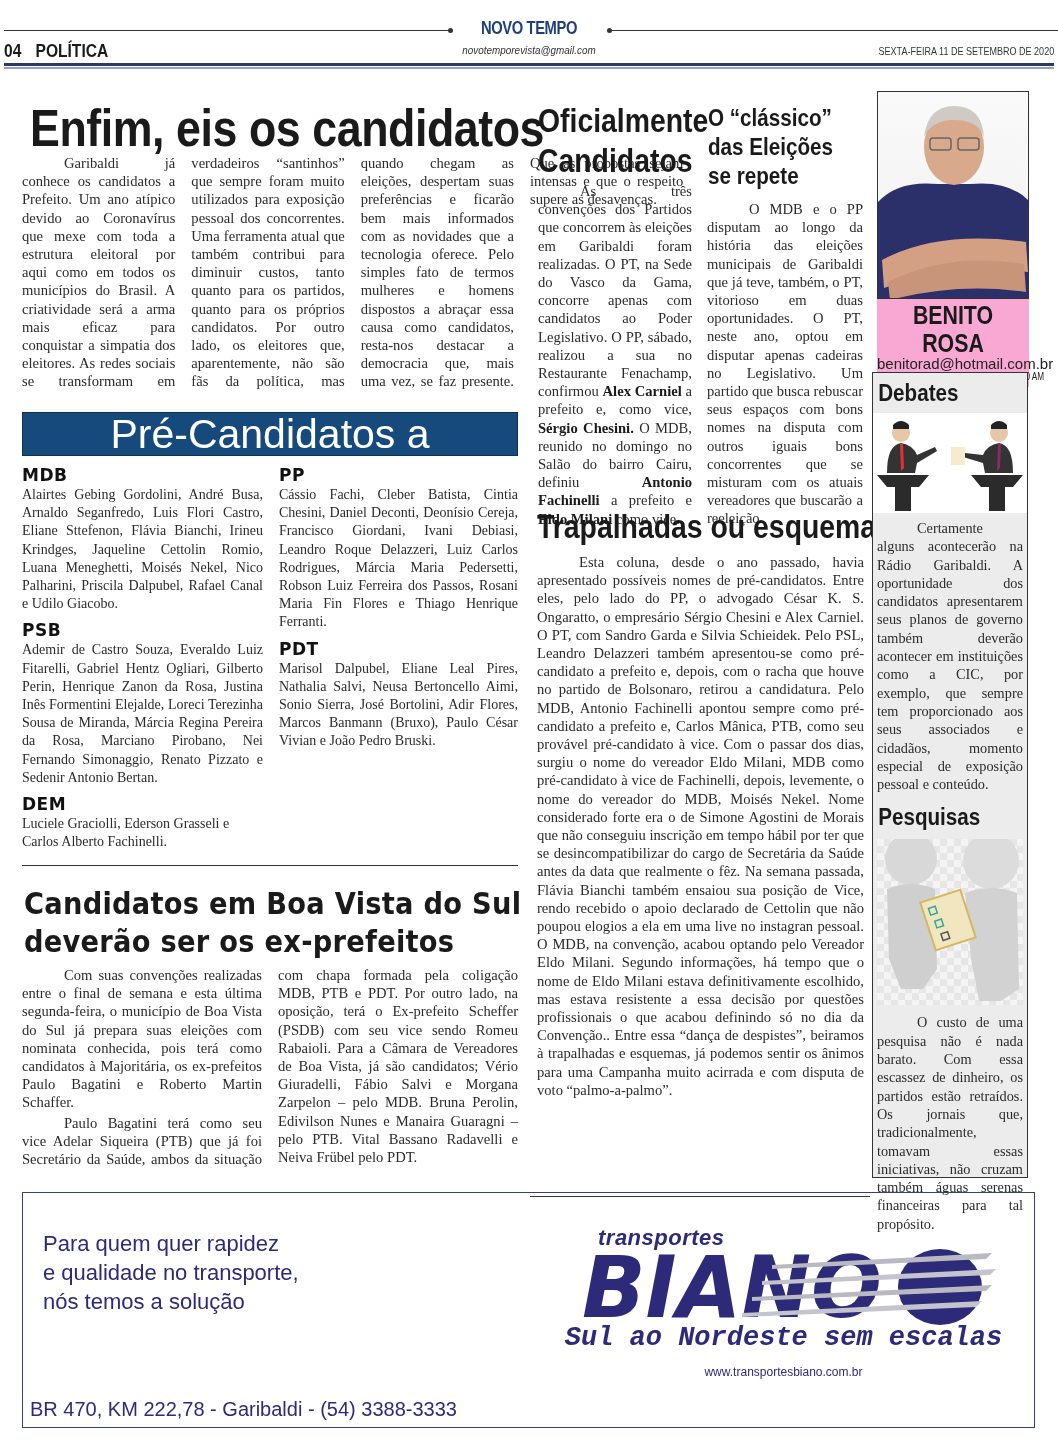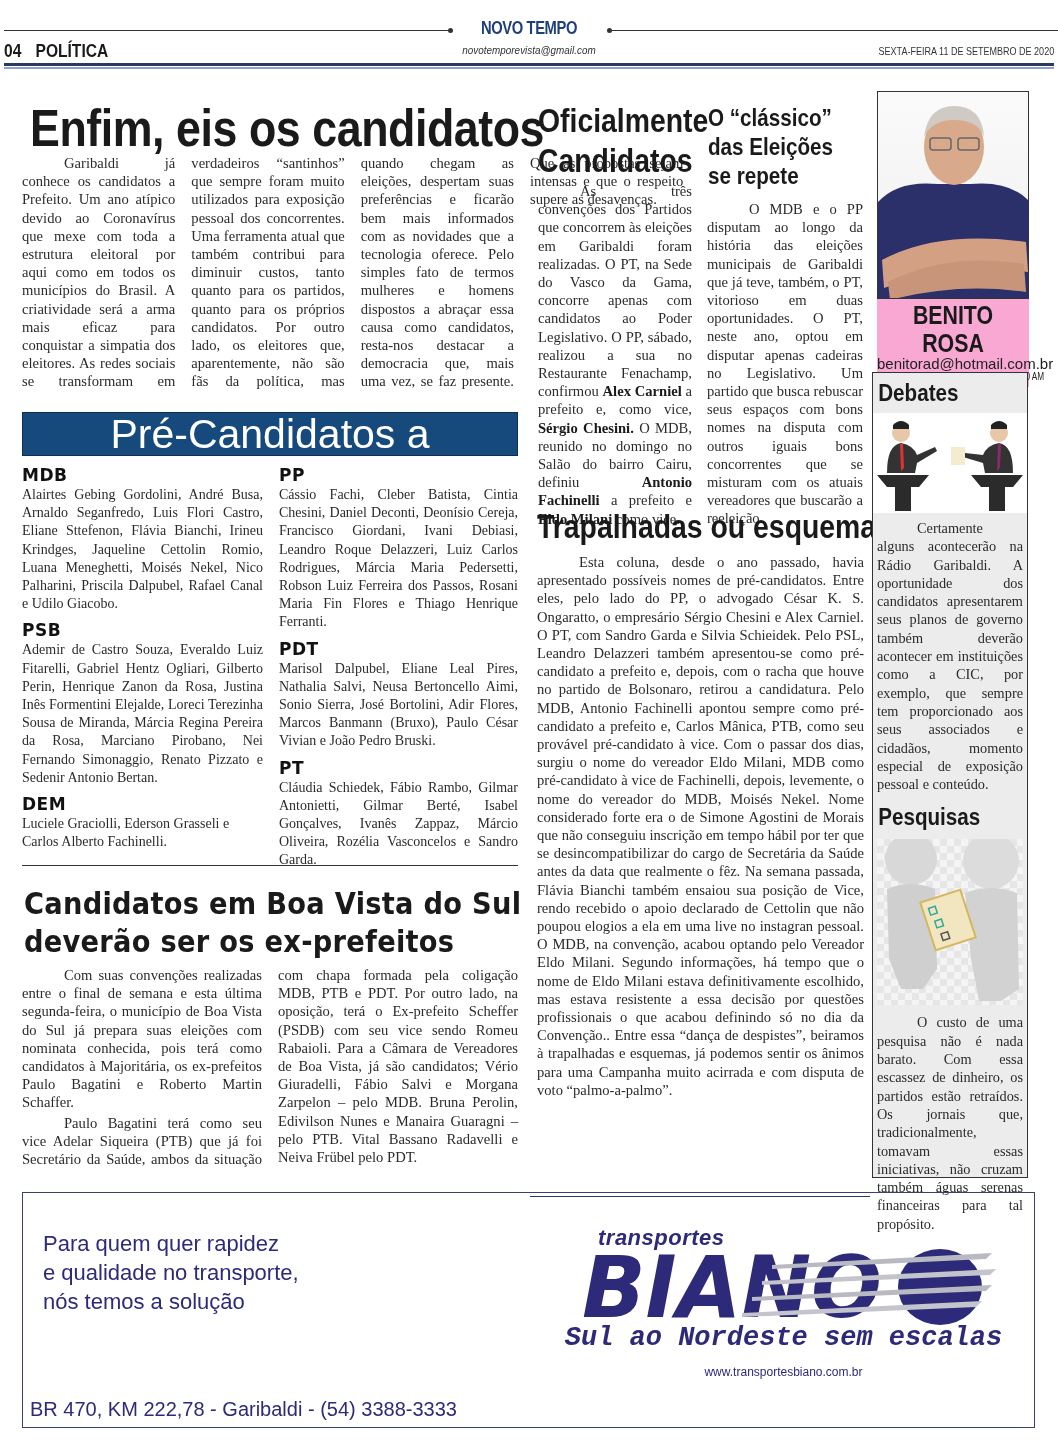--- a/index.html
+++ b/index.html
@@ -152,24 +152,20 @@
 </div>
 <div class="parties-right">
   <div>
     <div class="party-name">PP</div>
     <div class="party-list">Cássio Fachi, Cleber Batista, Cintia Chesini, Daniel Deconti, Deonísio Cereja, Francisco Giordani, Ivani Debiasi, Leandro Roque Delazzeri, Luiz Carlos Rodrigues, Márcia Maria Pedersetti, Robson Luiz Ferreira dos Passos, Rosani Maria Fin Flores e Thiago Henrique Ferranti.</div>
   </div>
   <div>
     <div class="party-name">PDT</div>
     <div class="party-list">Marisol Dalpubel, Eliane Leal Pires, Nathalia Salvi, Neusa Bertoncello Aimi, Sonio Sierra, José Bortolini, Adir Flores, Marcos Banmann (Bruxo), Paulo César Vivian e João Pedro Bruski.</div>
   </div>
-  <div>
-    <div class="party-name">PT</div>
-    <div class="party-list">Cláudia Schiedek, Fábio Rambo, Gilmar Antonietti, Gilmar Berté, Isabel Gonçalves, Ivanês Zappaz, Márcio Oliveira, Rozélia Vasconcelos e Sandro Garda.</div>
-  </div>
 </div>
 
 <div class="divider-left"></div>
 
 <h2 class="bv-headline">
   <span>Candidatos em Boa Vista do Sul</span><br>
   <span>deverão ser os ex-prefeitos</span>
 </h2>
 <div class="bv-body body-text cols2">
   <p>Com suas convenções realizadas entre o final de semana e esta última segunda-feira, o município de Boa Vista do Sul já prepara suas eleições com nominata conhecida, pois terá como candidatos à Majoritária, os ex-prefeitos Paulo Bagatini e Roberto Martin Schaffer.</p>

